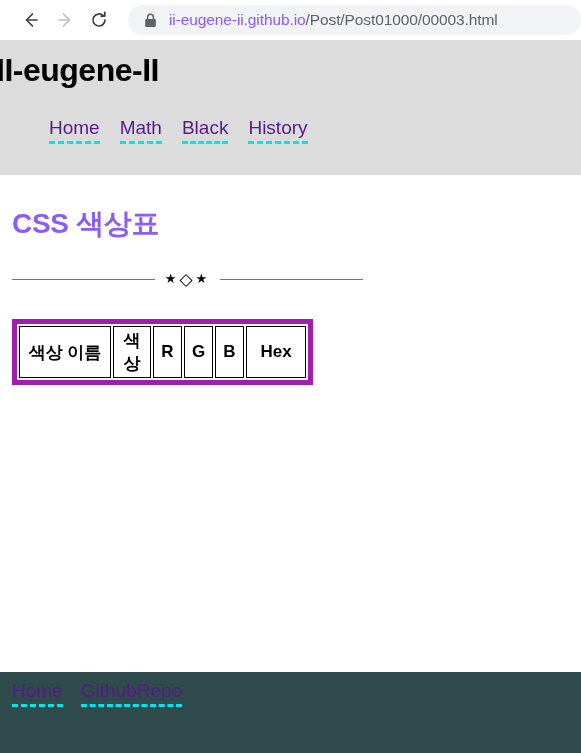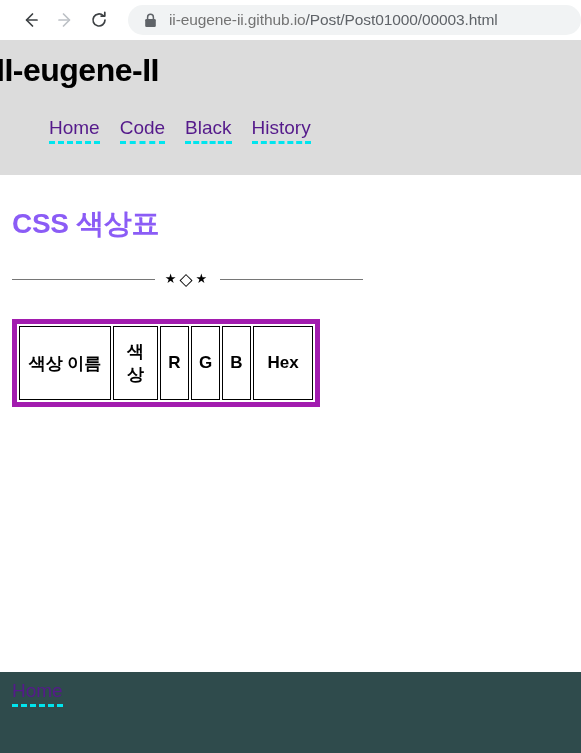--- a/index.html
+++ b/index.html
@@ -52,21 +52,21 @@
     display: flex;
     align-items: center;
   }
   .url-text {
     font-size: 15.5px;
     color: #5f6368;
     white-space: nowrap;
     letter-spacing: -0.1px;
     font-family: "Liberation Sans", sans-serif;
   }
-  .url-domain { color: #737373; }
+  .url-domain { color: #8b5cf6; }
 
   
   .page-header {
     background: #dcdcdc;
     height: 135px;
     box-sizing: border-box;
     padding-top: 13px;
     position: relative;
   }
   .site-title {
@@ -160,21 +160,21 @@
     height: 26px;
     box-sizing: border-box;
     vertical-align: middle;
   }
   table.color-table th {
     text-align: center;
     font-weight: bold;
   }
   table.color-table td { text-align: left; }
   .col-name    { width: 92px; }
-  .col-swatch  { width: 38px; padding: 13px !important; }
+  .col-swatch  { width: 38px; padding: 2px !important; }
   .col-rgb     { width: 29px; }
   .col-hex     { width: 60px; }
   .swatch {
     display: block;
     width: 100%;
     height: 24px;
   }
 
   
   .site-footer {
@@ -239,21 +239,21 @@
       </svg>
     </span>
     <span class="url-text"><span class="url-domain">ii-eugene-ii.github.io</span><span>/Post/Post01000/00003.html</span></span>
   </div>
 </div>
 
 <div class="page-header">
   <h1 class="site-title">II-eugene-II</h1>
   <nav class="site-nav">
     <a class="nav-link" href="#">Home</a>
-    <a class="nav-link" href="#">Code</a>
+    <a class="nav-link" href="#">Math</a>
     <a class="nav-link" href="#">Black</a>
     <a class="nav-link" href="#">History</a>
   </nav>
 </div>
 
 <div class="content">
   <h2 class="post-title">CSS 색상표</h2>
 
   <div class="ornament-divider">
     <span class="orn-line"></span>
@@ -275,14 +275,15 @@
       </thead>
       <tbody>
       </tbody>
     </table>
   </div>
 </div>
 
 <div class="site-footer" style="background: rgb(47, 75, 76);">
   <nav class="footer-nav">
     <a class="footer-link" href="#">Home</a>
+    <a class="footer-link" href="#">GithubRepo</a>
   </nav>
 </div>
 
 </body></html>

